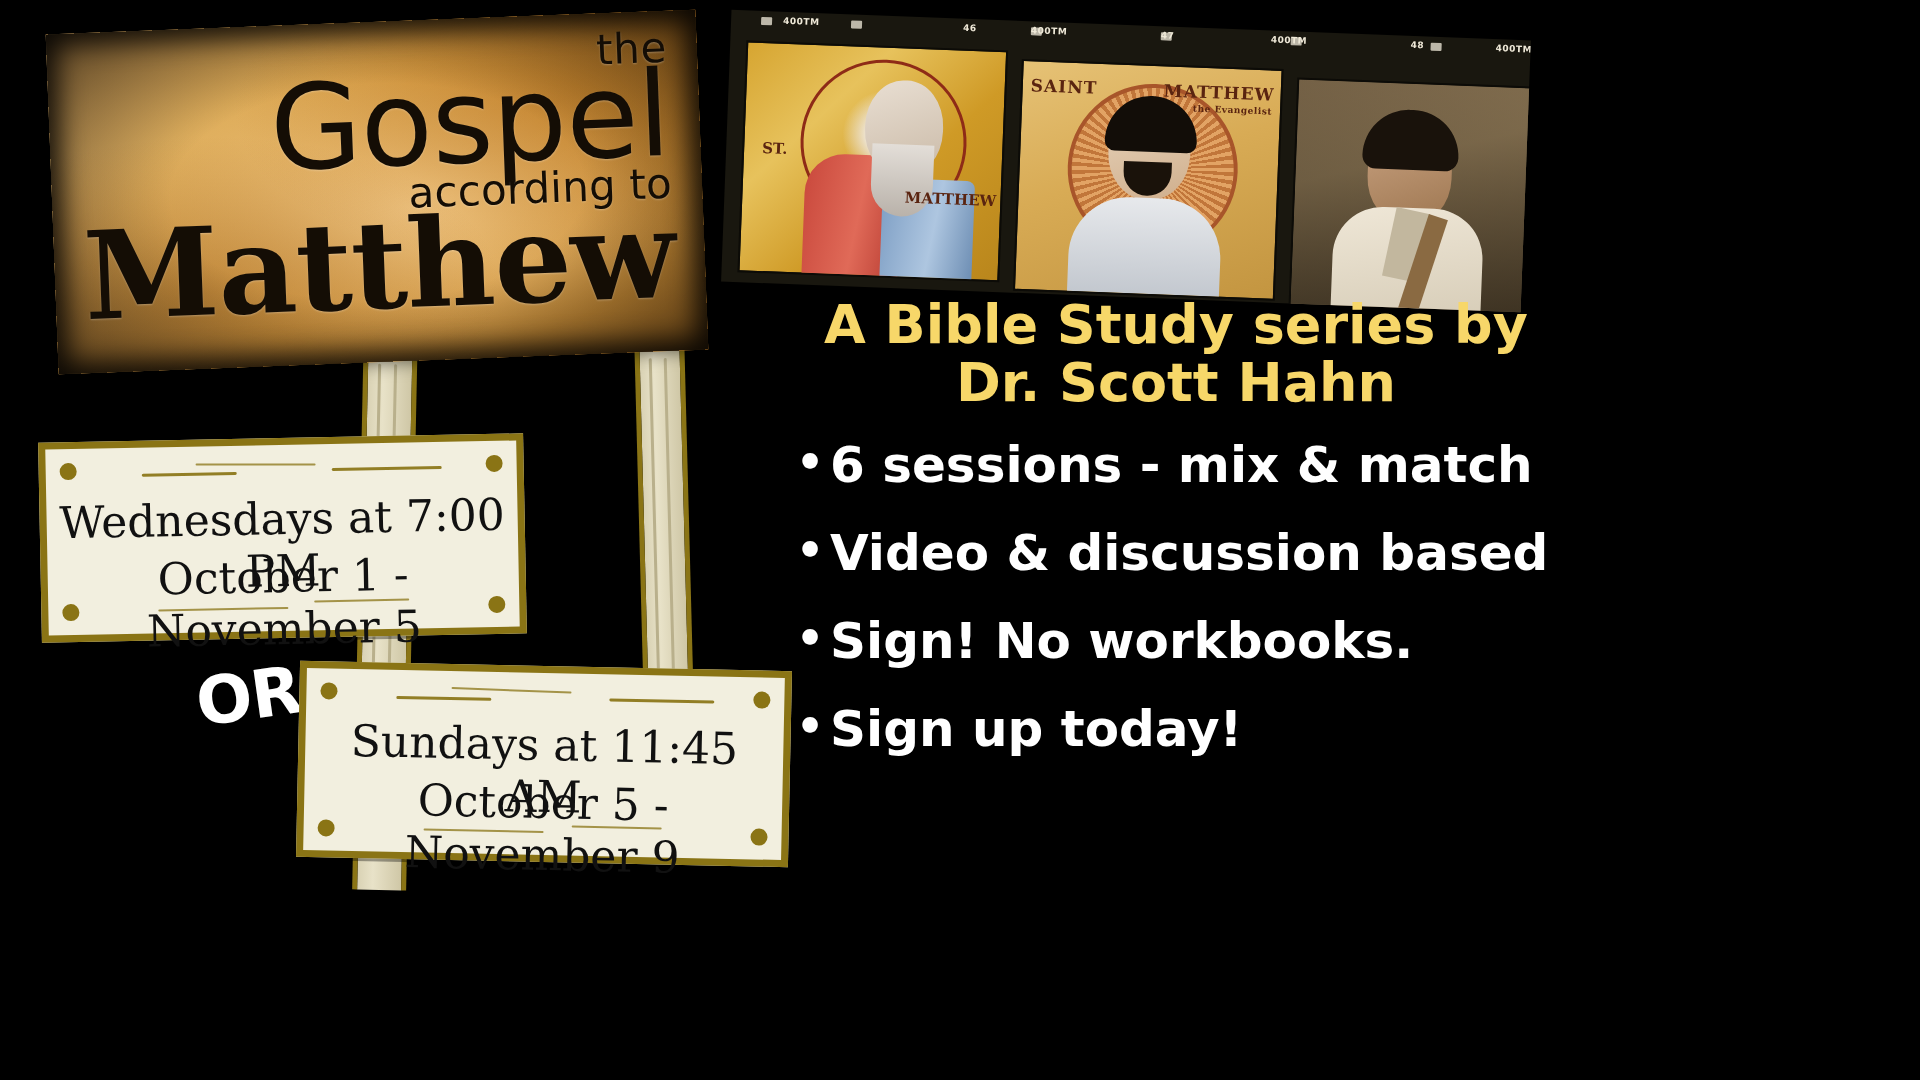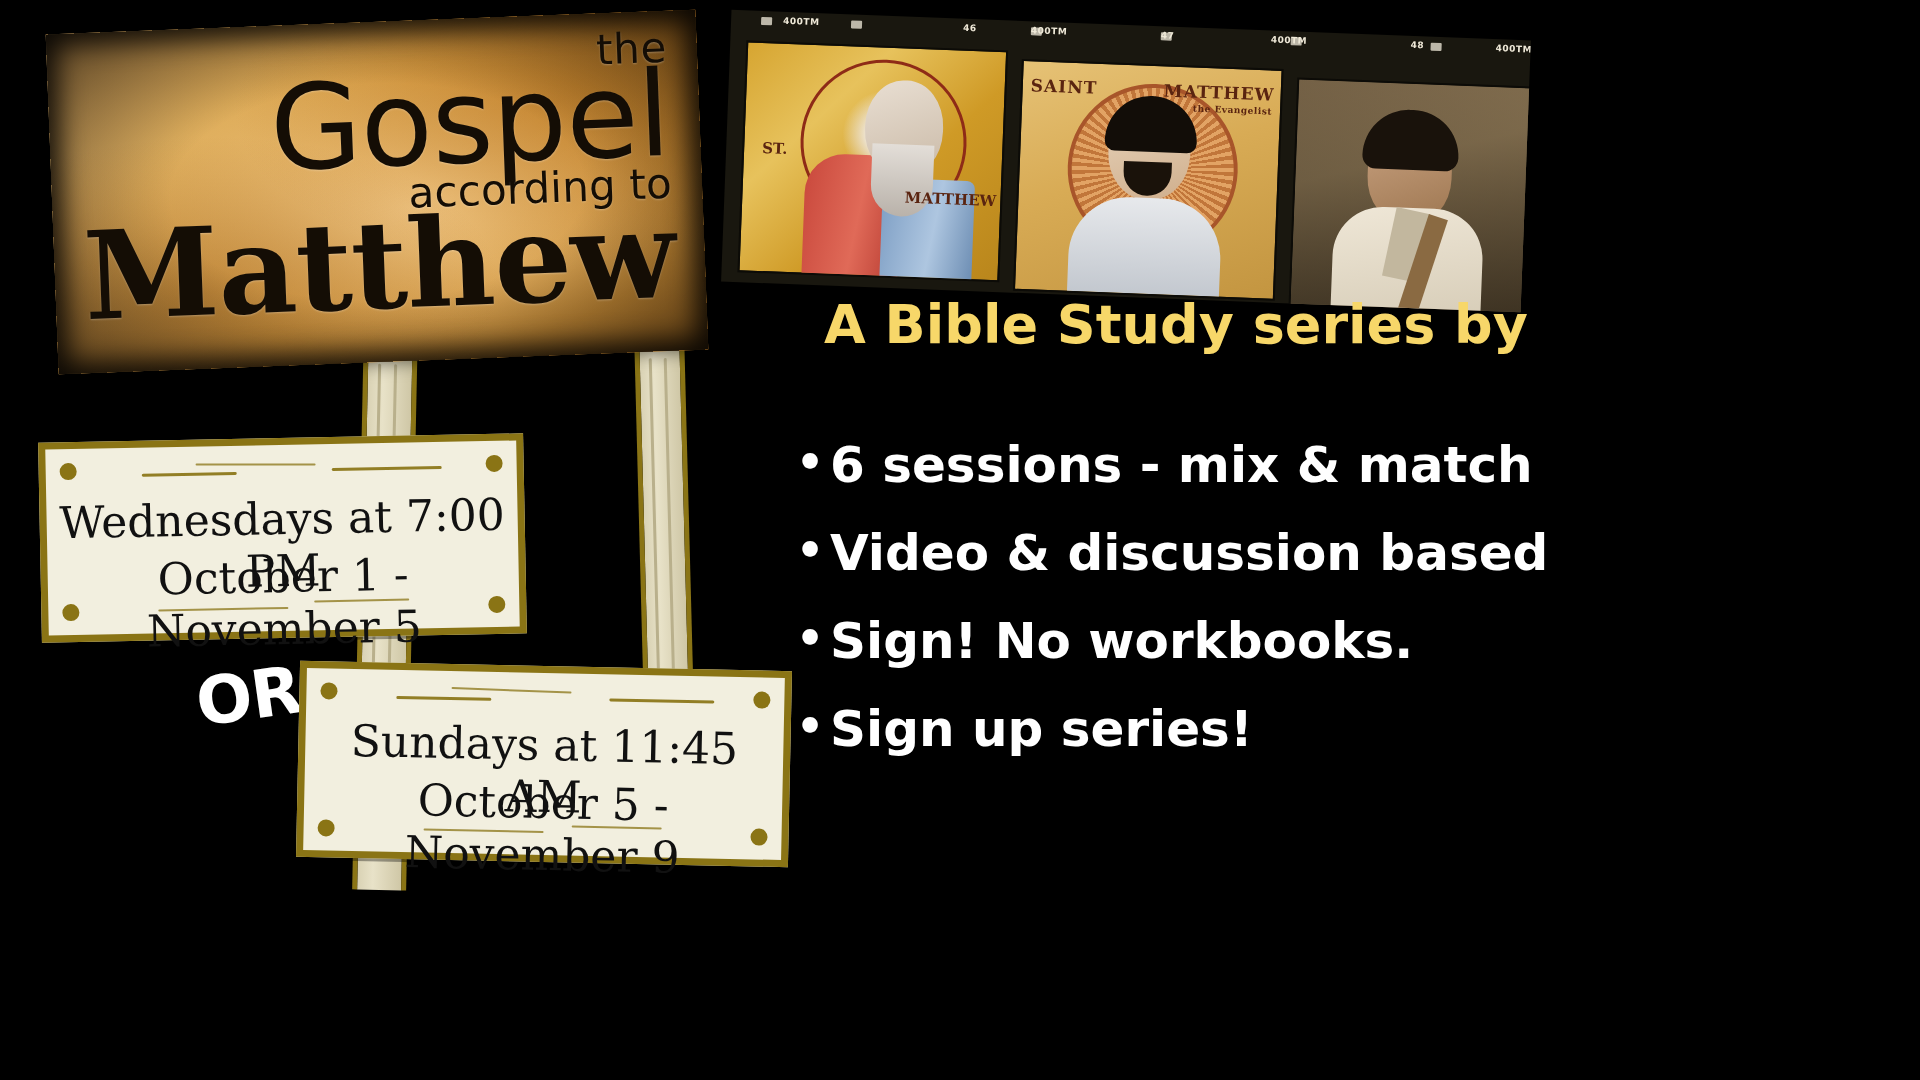--- a/index.html
+++ b/index.html
@@ -178,34 +178,35 @@
       <div style="position:absolute;left:66px;top:26px;width:96px;height:60px;border-radius:48px 48px 14px 14px;background:#19120b;"></div>
       <div style="position:absolute;left:40px;top:124px;width:150px;height:108px;
            background:linear-gradient(170deg,#efe7d7 0%,#d7cdb8 100%);border-radius:50px 50px 0 0;"></div>
       <div style="position:absolute;left:96px;top:126px;width:34px;height:70px;background:#c2b79e;transform:rotate(10deg);"></div>
       <div style="position:absolute;left:120px;top:130px;width:20px;height:104px;background:#8a6a42;transform:rotate(16deg);"></div>
     </div>
   </div>
 
   <div class="head">
     <span>A Bible Study series by</span>
+    <span class="l2">Dr. Scott Hahn</span>
   </div>
 
   <div class="bullets">
     <div class="bl">
       <span class="dot">•</span>
       <span class="bt">6 sessions - mix &amp; match</span>
     </div>
     <div class="bl">
       <span class="dot">•</span>
       <span class="bt">Video &amp; discussion based</span>
     </div>
     <div class="bl">
       <span class="dot">•</span>
       <span class="bt">Sign!  No workbooks.</span>
     </div>
     <div class="bl">
       <span class="dot">•</span>
-      <span class="bt">Sign up series!</span>
+      <span class="bt">Sign up today!</span>
     </div>
   </div>
 
 </div>
 
 </body></html>

